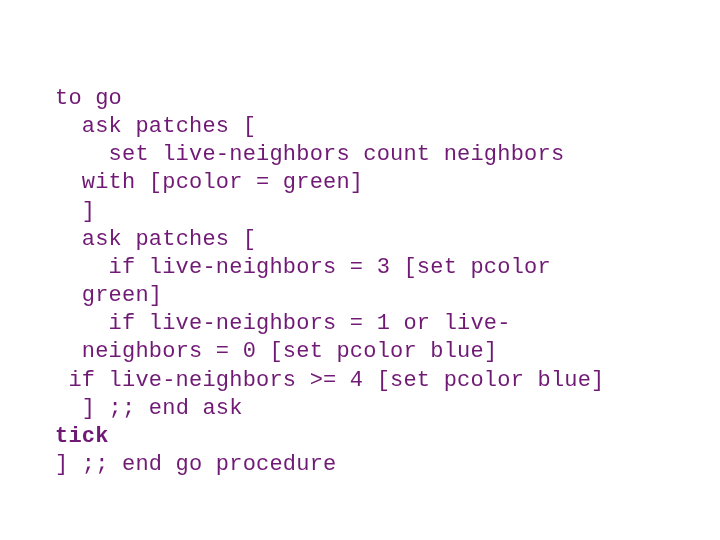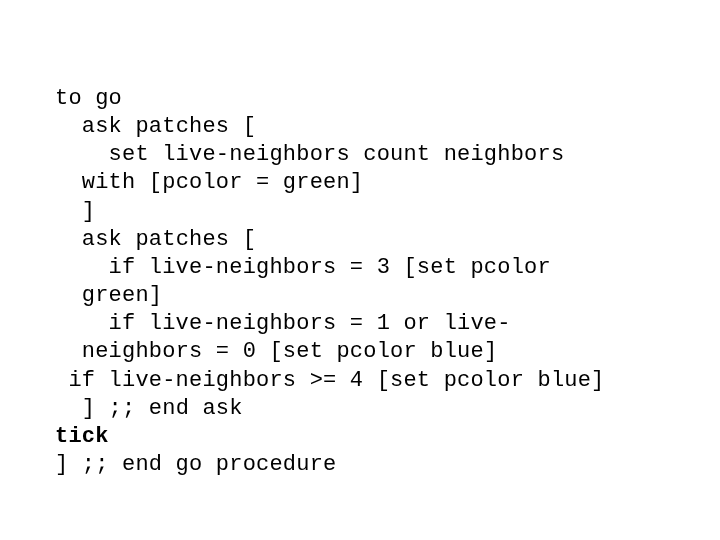--- a/index.html
+++ b/index.html
@@ -11,21 +11,21 @@
     overflow: hidden;
   }
   .code-block {
     position: absolute;
     left: 55px;
     top: 85px;
     width: 610px;
     font-family: "Courier New", Courier, monospace;
     font-size: 22px;
     line-height: 1.28;
-    color: #000000;
+    color: #701a75;
     white-space: pre-wrap;
     letter-spacing: 0.2px;
   }
   .bold { font-weight: bold; }
 </style>
 </head>
 <body>
 
 <div class="code-block"><span>to go</span>
 <span>  ask patches [</span>

